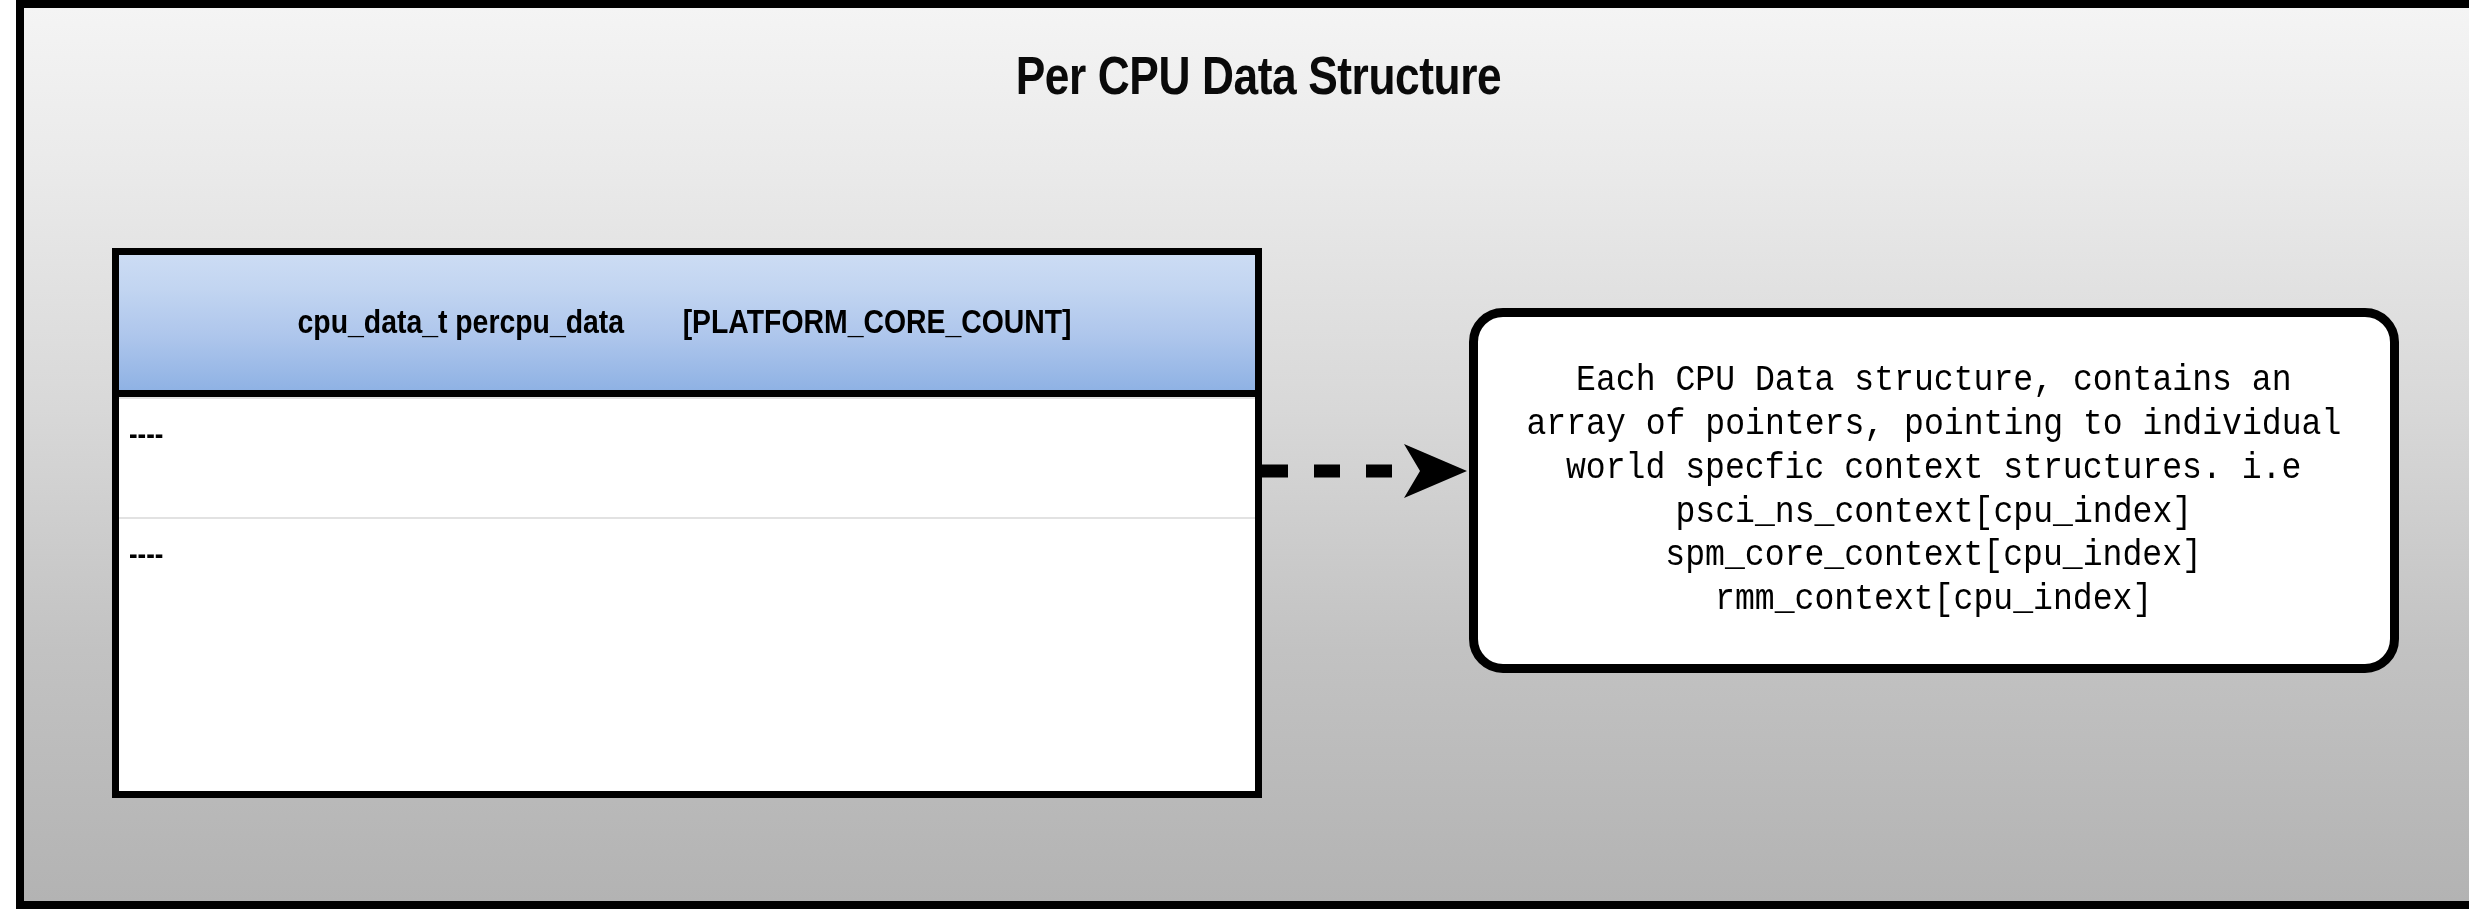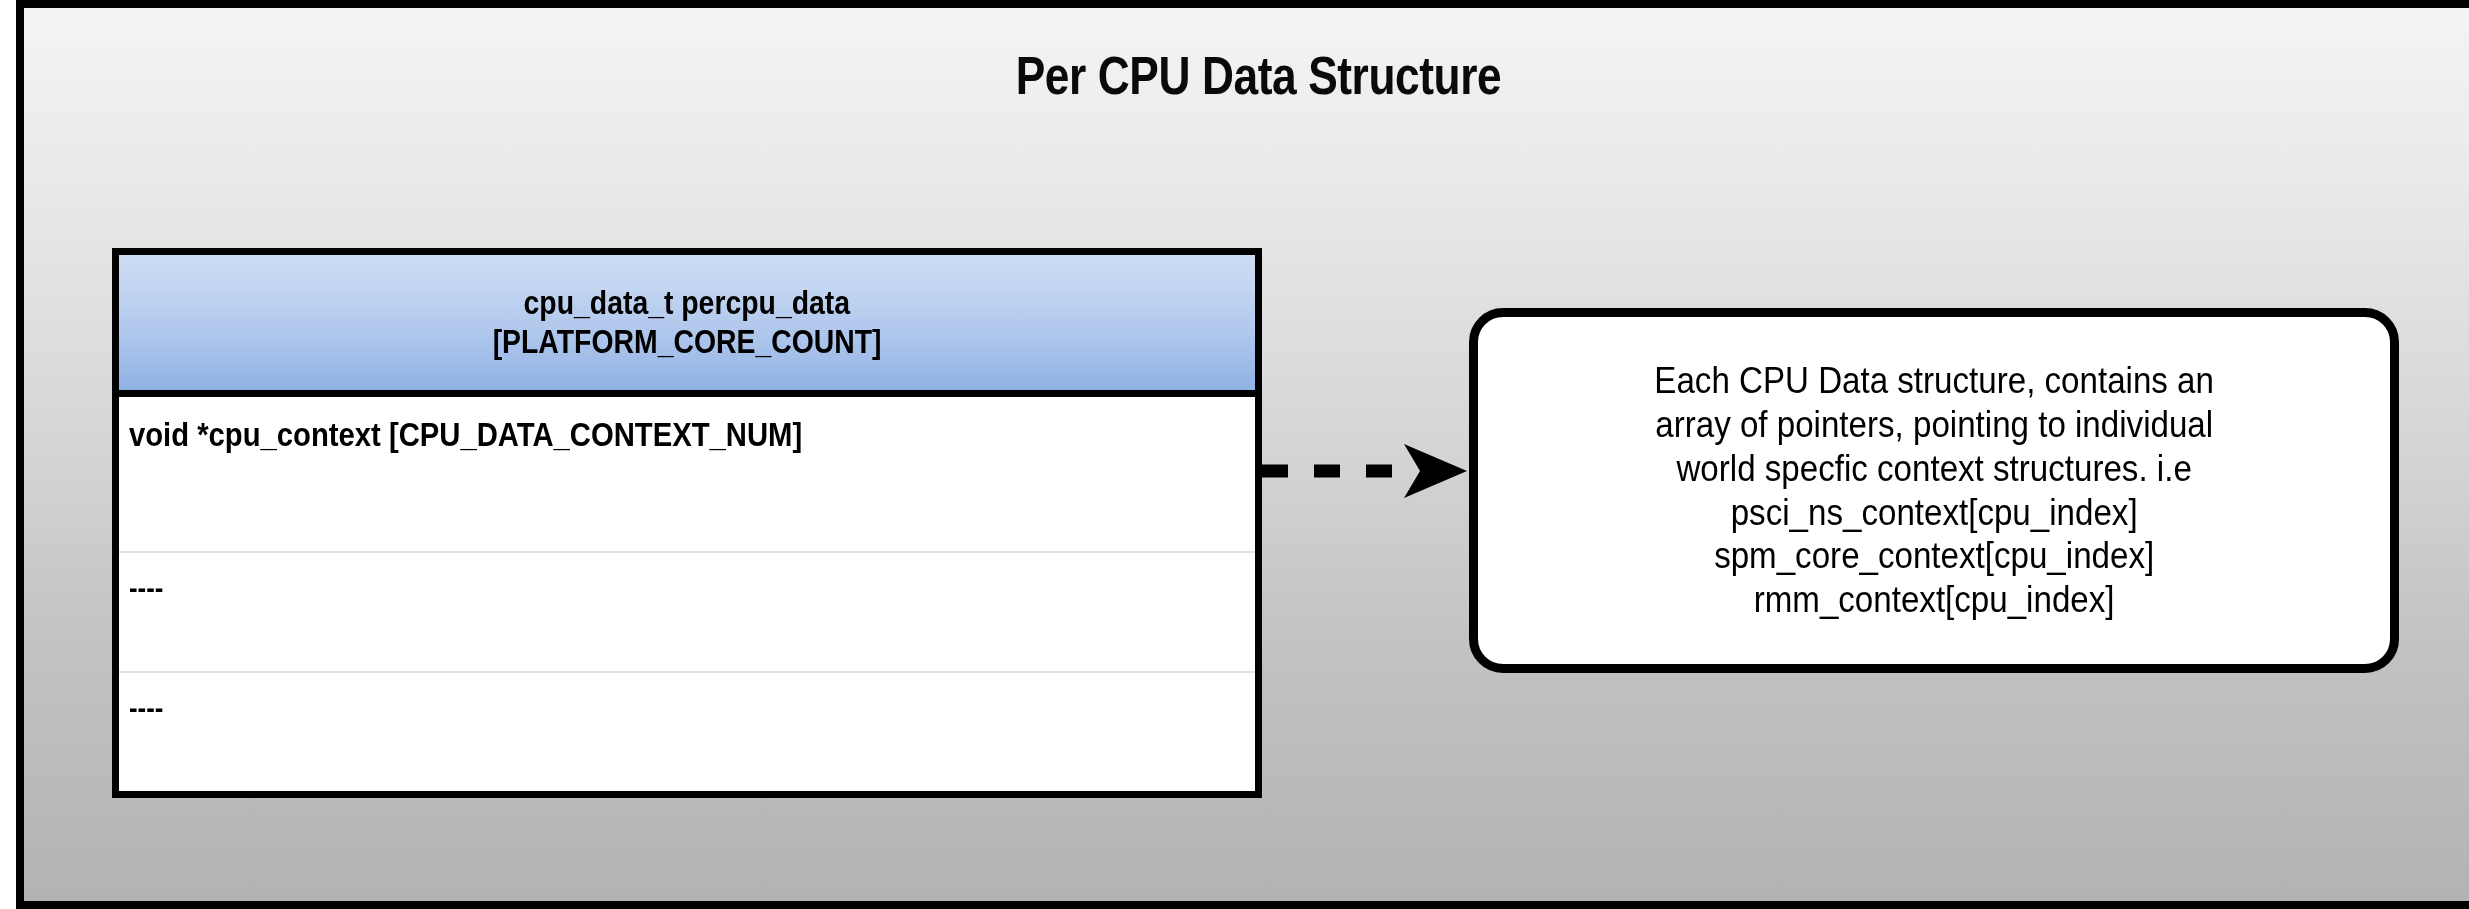--- a/index.html
+++ b/index.html
@@ -50,21 +50,21 @@
     border: 7px solid #000000;
     background: #ffffff;
   }
 
   #struct-header {
     height: 142px;
     box-sizing: border-box;
     border-bottom: 7px solid #000000;
     background: linear-gradient(to bottom, #ccdcf4 0%, #c2d5f1 25%, #aec6ec 60%, #8fb2e4 100%);
     display: flex;
-    flex-direction: column;
+    flex-direction: row;
     align-items: center;
     justify-content: center;
     text-align: center;
     padding: 0 10px;
   }
 
   .struct-header-line {
     font-size: 33px;
     font-weight: bold;
     color: #000000;
@@ -120,20 +120,21 @@
     height: 365px;
     box-sizing: border-box;
     border: 9px solid #000000;
     border-radius: 34px;
     background: #ffffff;
     display: flex;
     flex-direction: column;
     align-items: center;
     justify-content: center;
     padding: 4px 22px;
+    font-family: Liberation Mono, monospace;
   }
 
   .note-line {
     font-size: 36px;
     color: #000000;
     line-height: 1.22;
     text-align: center;
     white-space: nowrap;
     transform: scaleX(0.92);
   }
@@ -145,23 +146,20 @@
 
   <div id="page-title">Per CPU Data Structure</div>
 
   <div id="struct-table">
 
     <div id="struct-header">
       <div class="struct-header-line">cpu_data_t percpu_data</div>
       <div class="struct-header-line">[PLATFORM_CORE_COUNT]</div>
     </div>
 
-    <div class="struct-row struct-row--first">
-      <span class="struct-row-text">void *cpu_context [CPU_DATA_CONTEXT_NUM]</span>
-    </div>
 
     <div class="struct-row struct-row--mid">
       <span class="struct-row-text">----</span>
     </div>
 
     <div class="struct-row struct-row--last">
       <span class="struct-row-text">----</span>
     </div>
 
   </div>

